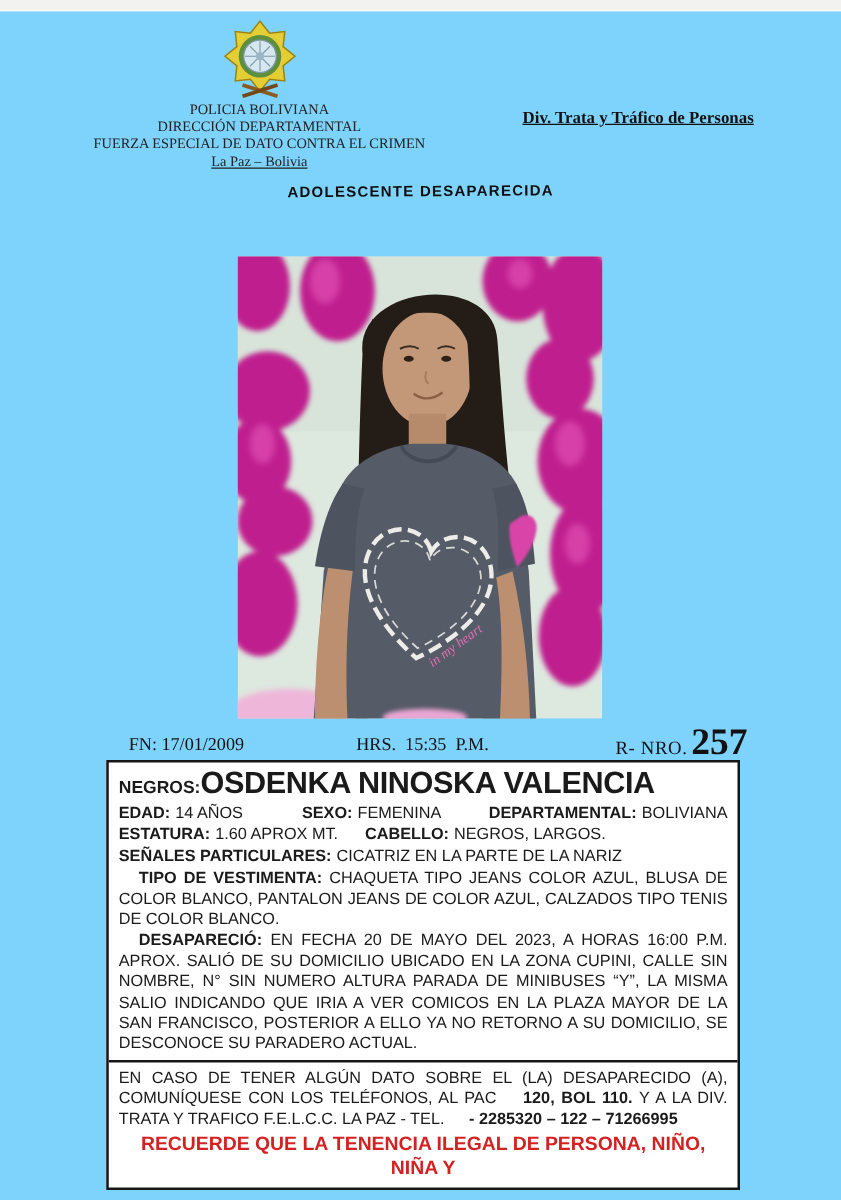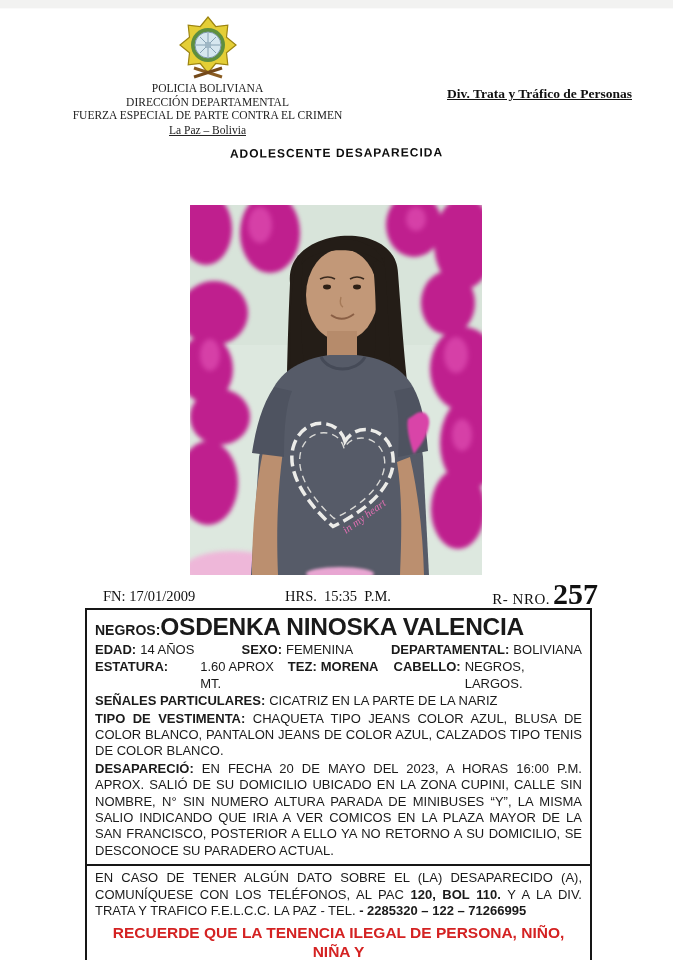--- a/index.html
+++ b/index.html
@@ -1,34 +1,34 @@
 <!DOCTYPE html>
 <html><head>
 <meta charset="utf-8">
 <style>
   * { margin:0; padding:0; box-sizing:border-box; }
   html,body { background:#e8e8e8; }
   .page {
     position:relative; width:673px; height:960px; margin:0 auto;
-    background:#ffffff; color:#1a1a1a; overflow:hidden;
+    background:#7dd3fc; color:#1a1a1a; overflow:hidden;
     font-family:"Liberation Sans", sans-serif;
   }
   .scan-edge { position:absolute; top:0; left:0; width:673px; height:9px; background:#f2f2f1; border-bottom:1px solid #fafafa; }
 
   
   .header-left {
     position:absolute; top:16px; left:60px; width:295px; text-align:center;
     font-family:"Liberation Serif", serif; font-size:11.5px; line-height:13.5px; color:#222;
   }
   .badge-wrap { height:66px; }
   .header-left .loc { text-decoration:underline; margin-top:1px; }
   .header-right {
-    position:absolute; top:86px; left:418px; width:195px; text-align:center;
+    position:absolute; top:86px; left:418px; width:195px; text-align:left;
     font-family:"Liberation Serif", serif; font-size:13.5px; font-weight:bold;
-    text-decoration:underline; color:#111;margin-left:24px;
+    text-decoration:underline; color:#111;
   }
 
   
   .doc-title {
     position:absolute; top:146px; left:0; width:100%; text-align:center;
     font-size:12px; font-weight:900; letter-spacing:1px; color:#0d0d0d;
     transform:rotate(-0.4deg);
   }
 
   
@@ -52,25 +52,25 @@
   .sec { padding:3px 8px 4px 8px; font-size:13px; line-height:16.4px; }
   .sec2 { border-top:2px solid #161616; }
 
   .name-row { display:flex; align-items:baseline; margin:1px 0 2px 0; }
   .name-label { font-weight:bold; font-size:14px; }
   .name-value { font-weight:800; font-size:24.5px; letter-spacing:-0.3px; line-height:26px; }
 
   .attr-row { display:flex; margin:1px 0; }
   .attr-row .cell { display:flex; }
   .r1c1 { width:152px; } .r1c2 { width:155px; }
-  .r2c1 { width:197px;gap:28px; } .r2c2 { width:108px; }
+  .r2c1 { width:197px; } .r2c2 { width:108px; }
   b.lbl { font-weight:bold; margin-right:4px; white-space:nowrap; }
 
   p.just { text-align:justify; margin:1px 0; }
-  p.just b { font-weight:bold; }
+  p.just b { font-weight:bold;margin-left:16px; }
 
   .warning {
     text-align:center; font-weight:bold; font-size:15.5px; line-height:19px;
     color:#d42222; margin:3px 0 2px 0;
   }
 </style>
 </head>
 <body>
 
 <div class="page">
@@ -83,21 +83,21 @@
         <circle cx="35" cy="29" r="17" fill="#5e8f3e"></circle>
         <circle cx="35" cy="29" r="13" fill="#d6e7ef" stroke="#7d99ab" stroke-width="1"></circle>
         <path d="M35 17 V41 M23 29 H47 M27 21 L43 37 M43 21 L27 37" stroke="#7d99ab" stroke-width="0.9" fill="none"></path>
         <circle cx="35" cy="29" r="3.2" fill="#9db6c4"></circle>
         <path d="M21 52 L49 61" stroke="#8a5c22" stroke-width="3"></path>
         <path d="M49 52 L21 61" stroke="#74491a" stroke-width="3"></path>
       </svg>
     </div>
     <div>POLICIA BOLIVIANA</div>
     <div>DIRECCIÓN DEPARTAMENTAL</div>
-    <div>FUERZA ESPECIAL DE PARTE CONTRA EL CRIMEN</div>
+    <div>FUERZA ESPECIAL DE DATO CONTRA EL CRIMEN</div>
     <div class="loc">La Paz – Bolivia</div>
   </div>
 
   <div class="header-right">Div. Trata y Tráfico de Personas</div>
 
   <div class="doc-title">ADOLESCENTE DESAPARECIDA</div>
 
   <div class="photo">
     <svg width="292" height="370" viewBox="0 0 292 370">
 
@@ -197,24 +197,20 @@
           <span class="cell">
               <b class="lbl">DEPARTAMENTAL:</b>
               <span>BOLIVIANA</span>
             </span>
         </div>
         <div class="attr-row">
           <span class="cell r2c1">
               <b class="lbl">ESTATURA:</b>
               <span>1.60 APROX MT.</span>
             </span>
-          <span class="cell r2c2">
-              <b class="lbl">TEZ:</b>
-              <b>MORENA</b>
-            </span>
           <span class="cell">
               <b class="lbl">CABELLO:</b>
               <span>NEGROS, LARGOS.</span>
             </span>
         </div>
         <div class="attr-row">
           <span class="cell">
               <b class="lbl">SEÑALES PARTICULARES:</b>
               <span>CICATRIZ EN LA PARTE DE LA NARIZ</span>
             </span>

